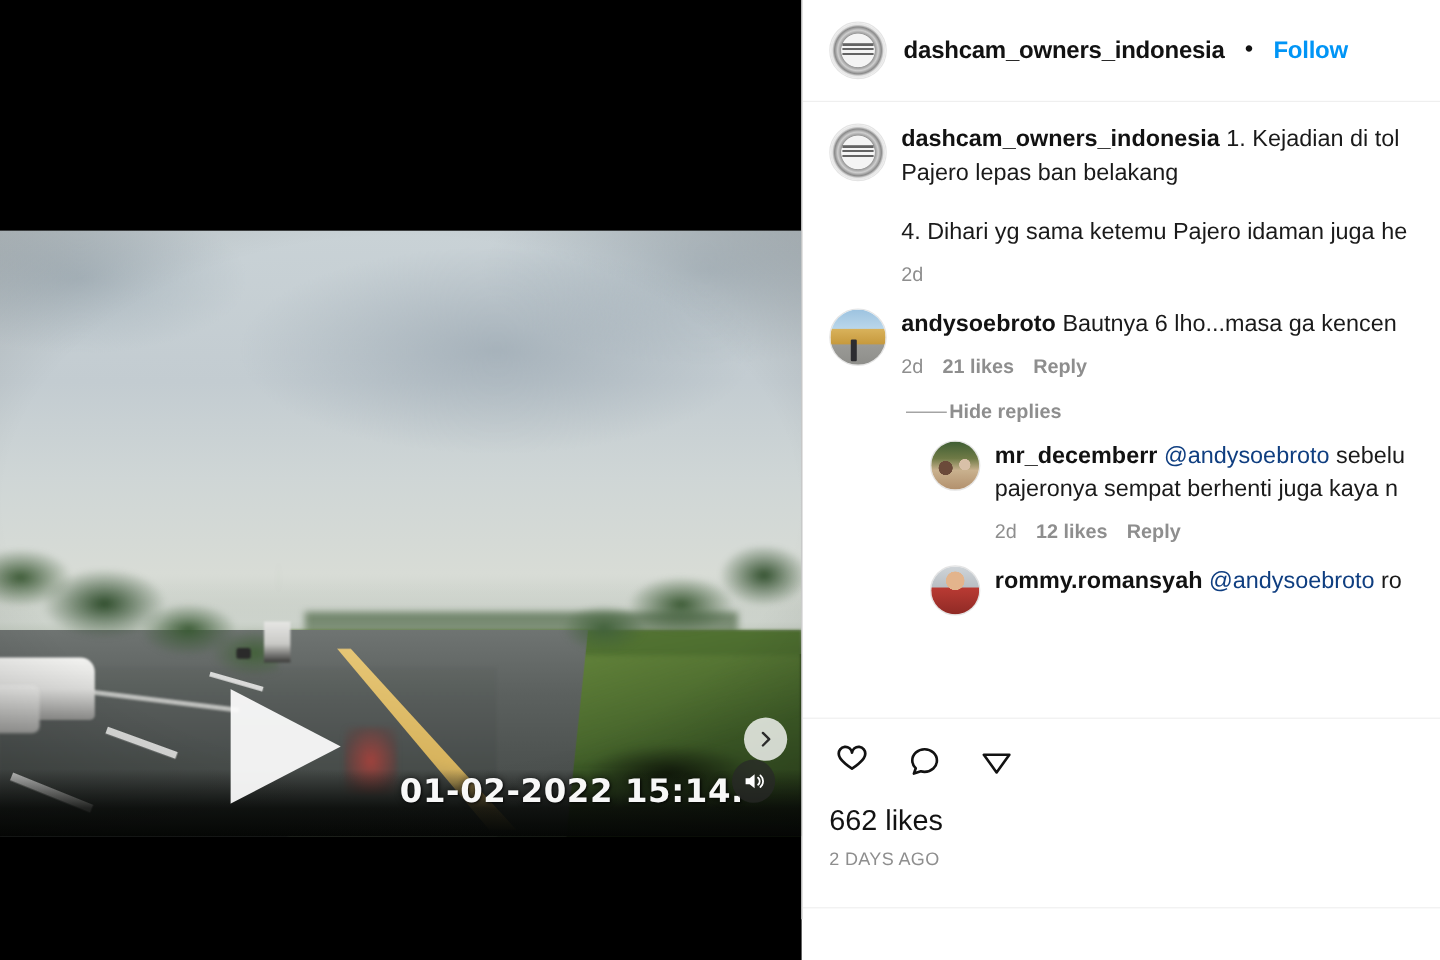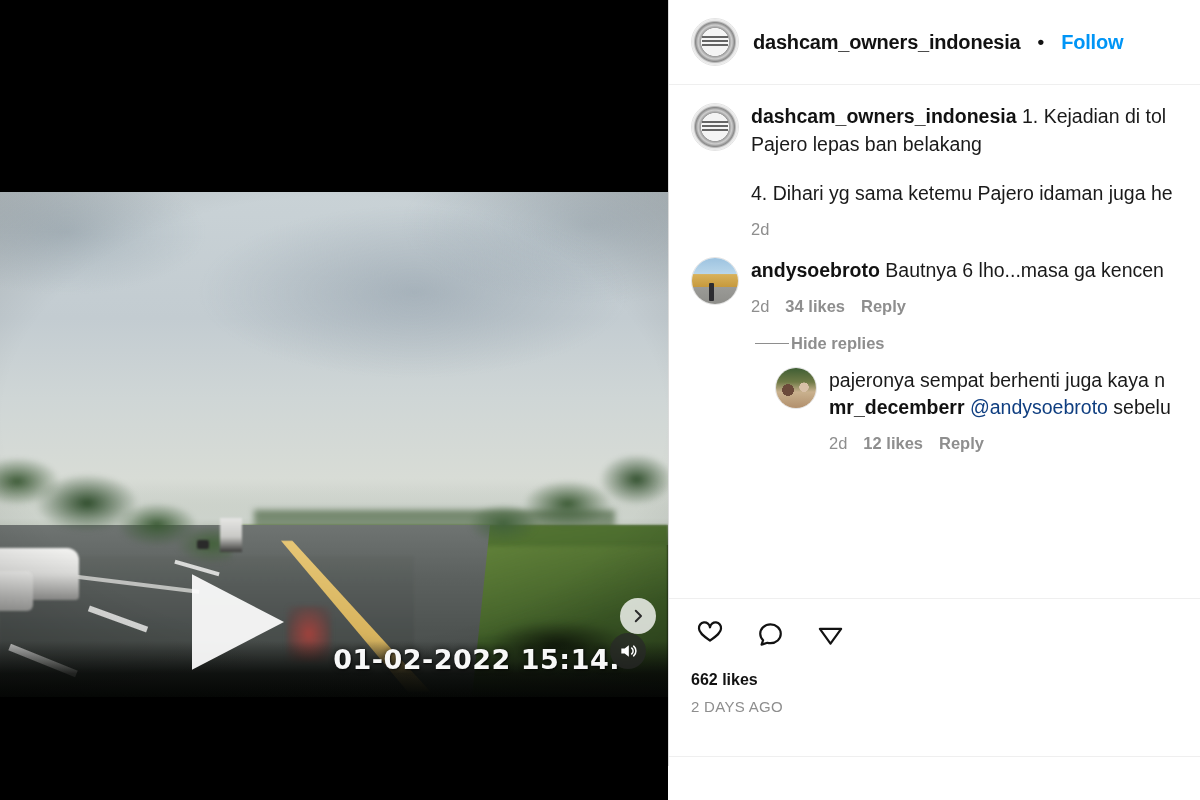--- a/index.html
+++ b/index.html
@@ -280,21 +280,21 @@
     border-top: 1px solid #efefef;
     padding: 16px 22px 0 22px;
     flex: 0 0 168px;
   }
   .actions { display: flex; align-items: center; gap: 22px; }
   .action-btn {
     width: 38px; height: 38px; display: flex; align-items: center; justify-content: center;
     cursor: pointer; background: none; border: none; padding: 0;
   }
   .likes-count {
-    margin-top: 18px; font-size: 16px; font-weight: 700; color: #121212;
+    margin-top: 18px; font-size: 24px; font-weight: 400; color: #121212;
   }
   .posted-ago {
     margin-top: 9px; font-size: 15px; color: #8e8e8e; letter-spacing: .3px;
   }
   .bottom-rule {
     position: absolute; left: 0; right: 0; bottom: 9px; height: 1px; background: #efefef;
   }
 </style>
 </head>
 <body>
@@ -375,46 +375,54 @@
       </div>
 
       <div class="entry">
         <div class="avatar md">
           <span class="photo-station"></span>
         </div>
         <div class="entry-body">
           <div class="ctext"><span class="cname">andysoebroto</span> <span>Bautnya 6 lho...masa ga kencen</span></div>
           <div class="meta">
             <span>2d</span>
-            <span class="strong">34 likes</span>
+            <span class="strong">21 likes</span>
             <span class="reply">Reply</span>
           </div>
         </div>
       </div>
 
       <div class="replies-toggle">
         <span class="rule"></span>
         <span class="rlabel">Hide replies</span>
       </div>
 
       <div class="entry reply-entry">
         <div class="avatar sm">
           <span class="photo-couple"></span>
         </div>
         <div class="entry-body">
+          <div class="ctext"><span class="cname">mr_decemberr</span> <span class="mention">@andysoebroto</span> <span>sebelu</span></div>
           <div class="ctext">pajeronya sempat berhenti juga kaya n</div>
-          <div class="ctext"><span class="cname">mr_decemberr</span> <span class="mention">@andysoebroto</span> <span>sebelu</span></div>
           <div class="meta">
             <span>2d</span>
             <span class="strong">12 likes</span>
             <span class="reply">Reply</span>
           </div>
         </div>
       </div>
 
+      <div class="entry reply-entry">
+        <div class="avatar sm">
+          <span class="photo-man"></span>
+        </div>
+        <div class="entry-body">
+          <div class="ctext"><span class="cname">rommy.romansyah</span> <span class="mention">@andysoebroto</span> <span>ro</span></div>
+        </div>
+      </div>
 
     </div>
 
     <div class="action-area">
       <div class="actions">
         <button class="action-btn">
           <svg width="30" height="30" viewBox="0 0 24 24" fill="none" stroke="#121212" stroke-width="1.8" stroke-linecap="round" stroke-linejoin="round">
             <path d="M20.8 7.6c0 4.1-8.8 9.6-8.8 9.6S3.2 11.7 3.2 7.6a4.4 4.4 0 0 1 8.8-1 4.4 4.4 0 0 1 8.8 1z"></path>
           </svg>
         </button>

